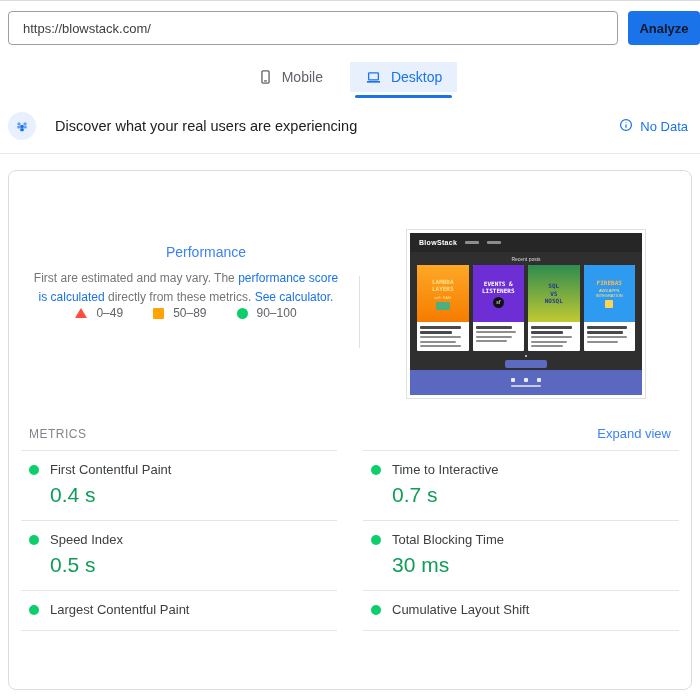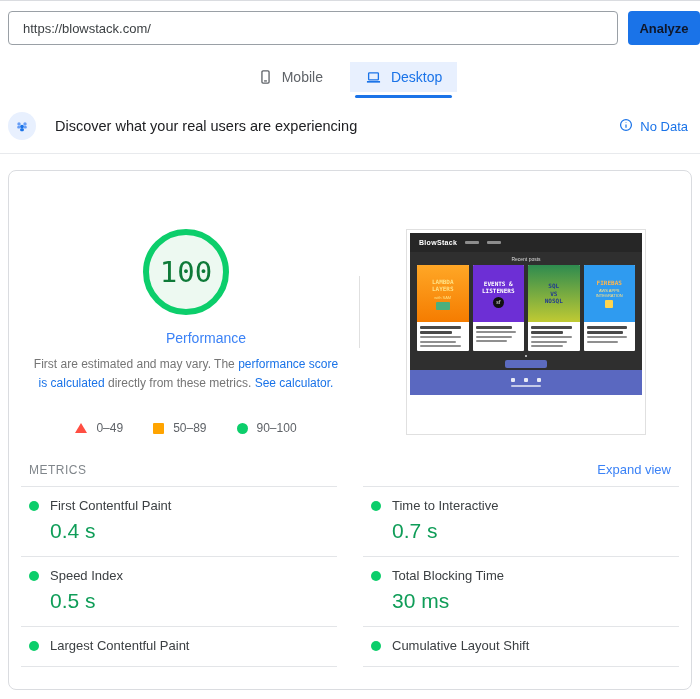--- a/index.html
+++ b/index.html
@@ -30,21 +30,21 @@
   
   .panel { position:relative; margin:16px 8px 0 8px; border:1px solid #dadce0; border-radius:8px; padding:0 12px; height:520px; }
 
   .score-area { position:relative; display:flex; }
   .gauge-col { width:330px; display:flex; flex-direction:column; align-items:center; text-align:center; margin-top:58px; }
   .gauge { width:86px; height:86px; border:6px solid #0cce6b; border-radius:50%; background:#edf9f1; display:flex; align-items:center; justify-content:center; }
   .gauge-score { font-family:"DejaVu Sans Mono", monospace; font-size:29px; color:#0e7a38; }
   .gauge-label { margin-top:15px; font-size:14px; color:#3b82f6;margin-left:40px; }
   .disclaimer { margin-top:9px; width:312px; font-size:12px; line-height:1.55; color:#757575; }
   .disclaimer a { color:#1a73e8; text-decoration:none; cursor:pointer; }
-  .legend { display:flex; gap:30px; margin-top:29px; align-items:center; font-size:12px; color:#5f6368; }
+  .legend { display:flex; gap:30px; margin-top:0; align-items:center; font-size:12px; color:#5f6368; }
   .legend-item { display:flex; align-items:center; gap:9px; }
   .shape-triangle { width:0; height:0; border-left:6px solid transparent; border-right:6px solid transparent; border-bottom:10px solid #ff4e42; }
   .shape-square { width:11px; height:11px; background:#ffa400; border-radius:1px; }
   .shape-circle { width:11px; height:11px; background:#0cce6b; border-radius:50%; }
   .vdivider { position:absolute; left:338px; top:105px; width:1px; height:72px; background:#e0e0e0; }
 
   
   .thumb { margin:58px 33px 0 auto; width:240px; border:1px solid #e0e0e0; background:#fff; padding:3px; cursor:pointer; }
   .thumb-inner { background:#2f2f2f; height:162px; display:flex; flex-direction:column; }
   .thumb-header { height:19px; background:#262626; display:flex; align-items:center; padding:0 9px; gap:8px; }
@@ -146,23 +146,20 @@
       <span>No Data</span>
     </div>
   </div>
   <div class="hdivider"></div>
 
 
   <div class="panel">
 
     <div class="score-area">
       <div class="gauge-col">
-        <div class="gauge">
-          <span class="gauge-score">100</span>
-        </div>
         <div class="gauge-label">Performance</div>
         <div class="disclaimer"><span>First are estimated and may vary. The </span><a>performance score is calculated</a><span> directly from these metrics. </span><a>See calculator.</a></div>
         <div class="legend">
           <div class="legend-item">
             <span class="shape-triangle"></span>
             <span>0–49</span>
           </div>
           <div class="legend-item">
             <span class="shape-square"></span>
             <span>50–89</span>

